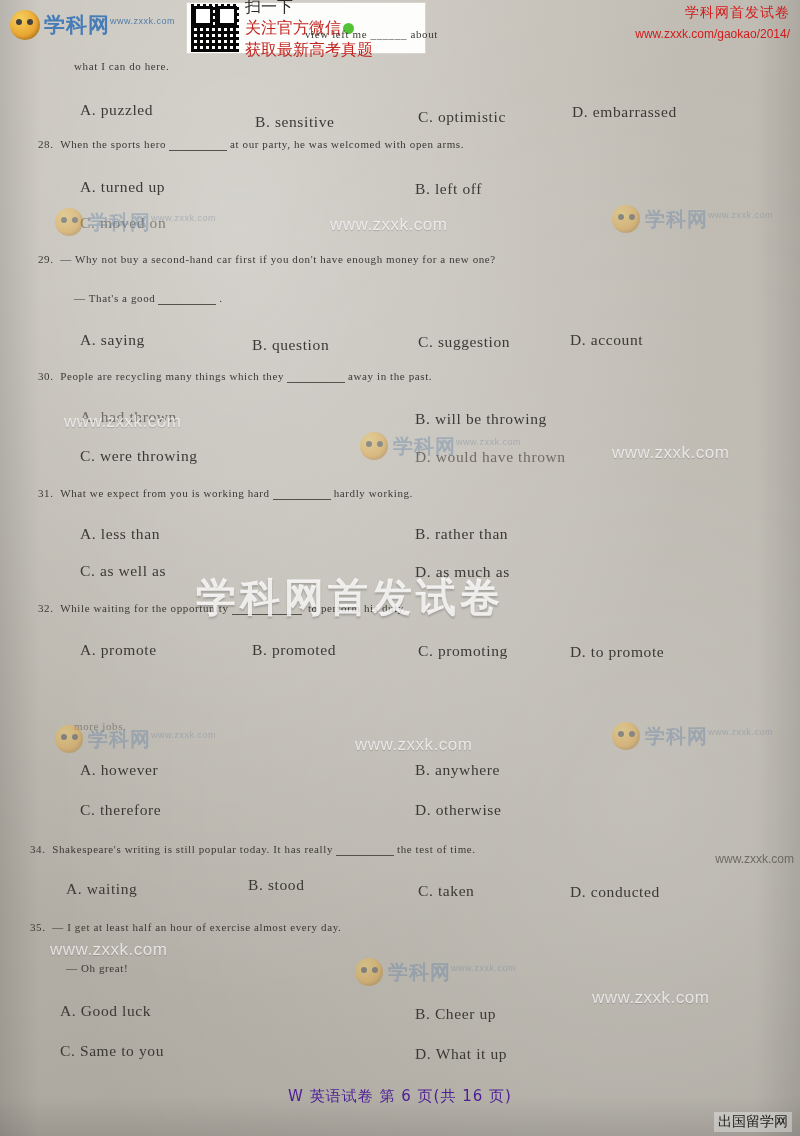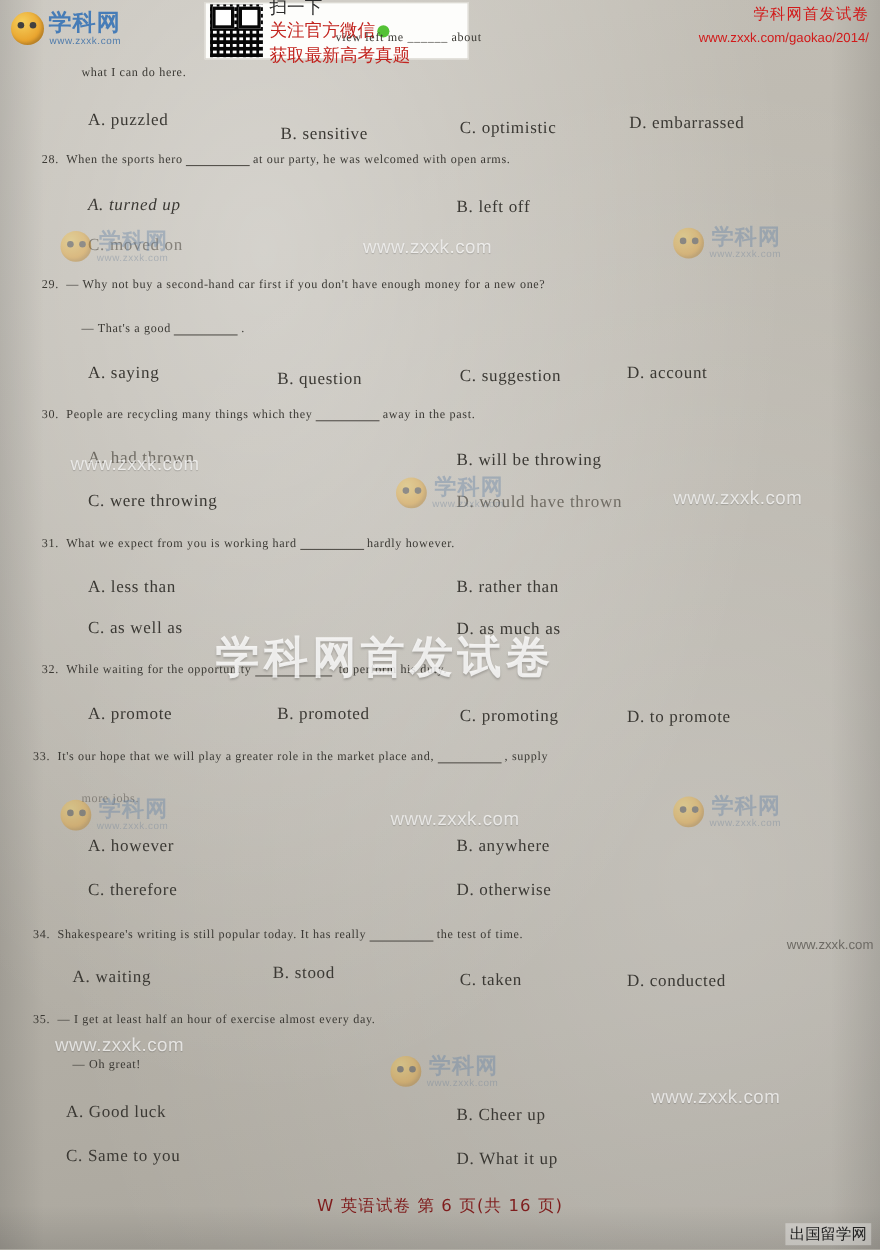--- a/index.html
+++ b/index.html
@@ -66,23 +66,22 @@
     position: absolute;
     width: 6px; height: 6px;
     border-radius: 50%;
     background: #2b2b2b;
     top: 9px;
   }
   .logo-ball::before { left: 6px; }
   .logo-ball::after { left: 17px; }
   .logo-text {
     display: flex;
-    flex-direction: column;
+    flex-direction: row;
     line-height: 1;
-    align-items: flex-end;
   }
   .logo-cn {
     font-family: "DejaVu Sans", sans-serif;
     font-weight: bold;
     font-size: 21px;
     color: #2f6fb5;
     letter-spacing: 1px;
   }
   .logo-url {
     font-family: "Liberation Sans", sans-serif;
@@ -231,21 +230,21 @@
   }
 
   
   .footer {
     position: absolute;
     left: 0; right: 0;
     bottom: 30px;
     text-align: center;
     font-family: "DejaVu Sans", serif;
     font-size: 15px;
-    color: #7f1d1d;
+    color: #4c1d95;
     letter-spacing: 1px;
   }
   .corner-badge {
     position: absolute;
     right: 8px;
     bottom: 4px;
     font-family: "DejaVu Sans", sans-serif;
     font-size: 14px;
     color: #222;
     background: rgba(255,255,255,0.35);
@@ -298,21 +297,21 @@
   <div class="q" style="left:74px; top:60px;">what I can do here.</div>
 
   <div class="opt" style="left:80px; top:101px;"><span>A.</span>&nbsp;<span>puzzled</span></div>
   <div class="opt" style="left:255px; top:113px;"><span>B.</span>&nbsp;<span>sensitive</span></div>
   <div class="opt" style="left:418px; top:108px;"><span>C.</span>&nbsp;<span>optimistic</span></div>
   <div class="opt" style="left:572px; top:103px;"><span>D.</span>&nbsp;<span>embarrassed</span></div>
 
   <div class="q" style="left:38px; top:138px;">
     <span>28.</span>&nbsp;&nbsp;<span>When the sports hero</span><span class="blank"></span><span>at our party, he was welcomed with open arms.</span>
   </div>
-  <div class="opt" style="left:80px; top:178px;font-style:italic;"><span>A.</span>&nbsp;<span>turned up</span></div>
+  <div class="opt" style="left:80px; top:178px;"><span>A.</span>&nbsp;<span>turned up</span></div>
   <div class="opt" style="left:415px; top:180px;"><span>B.</span>&nbsp;<span>left off</span></div>
   <div class="opt faded2" style="left:80px; top:214px;text-align:right;"><span>C.</span>&nbsp;<span>moved on</span></div>
 
   <div class="q" style="left:38px; top:253px;">
     <span>29.</span>&nbsp;&nbsp;<span>— Why not buy a second-hand car first if you don't have enough money for a new one?</span>
   </div>
   <div class="q" style="left:74px; top:292px;">
     <span>— That's a good</span><span class="blank"></span><span>.</span>
   </div>
   <div class="opt" style="left:80px; top:331px;"><span>A.</span>&nbsp;<span>saying</span></div>
@@ -322,38 +321,35 @@
 
   <div class="q" style="left:38px; top:370px;">
     <span>30.</span>&nbsp;&nbsp;<span>People are recycling many things which they</span><span class="blank"></span><span>away in the past.</span>
   </div>
   <div class="opt faded" style="left:80px; top:408px;"><span>A.</span>&nbsp;<span>had thrown</span></div>
   <div class="opt" style="left:415px; top:410px;"><span>B.</span>&nbsp;<span>will be throwing</span></div>
   <div class="opt" style="left:80px; top:447px;"><span>C.</span>&nbsp;<span>were throwing</span></div>
   <div class="opt faded" style="left:415px; top:448px;"><span>D.</span>&nbsp;<span>would have thrown</span></div>
 
   <div class="q" style="left:38px; top:487px;">
-    <span>31.</span>&nbsp;&nbsp;<span>What we expect from you is working hard</span><span class="blank"></span><span>hardly however.</span>
+    <span>31.</span>&nbsp;&nbsp;<span>What we expect from you is working hard</span><span class="blank"></span><span>hardly working.</span>
   </div>
   <div class="opt" style="left:80px; top:525px;"><span>A.</span>&nbsp;<span>less than</span></div>
   <div class="opt" style="left:415px; top:525px;"><span>B.</span>&nbsp;<span>rather than</span></div>
   <div class="opt" style="left:80px; top:562px;"><span>C.</span>&nbsp;<span>as well as</span></div>
   <div class="opt" style="left:415px; top:563px;"><span>D.</span>&nbsp;<span>as much as</span></div>
 
   <div class="q" style="left:38px; top:602px;">
     <span>32.</span>&nbsp;&nbsp;<span>While waiting for the opportunity</span><span class="blank long"></span>&nbsp;<span>to perform his duty.</span>
   </div>
   <div class="opt" style="left:80px; top:641px;"><span>A.</span>&nbsp;<span>promote</span></div>
   <div class="opt" style="left:252px; top:641px;"><span>B.</span>&nbsp;<span>promoted</span></div>
   <div class="opt" style="left:418px; top:642px;"><span>C.</span>&nbsp;<span>promoting</span></div>
   <div class="opt" style="left:570px; top:643px;"><span>D.</span>&nbsp;<span>to promote</span></div>
 
-  <div class="q" style="left:30px; top:681px;">
-    <span>33.</span>&nbsp;&nbsp;<span>It's our hope that we will play a greater role in the market place and,</span><span class="blank"></span><span>,  supply</span>
-  </div>
   <div class="q faded2" style="left:74px; top:720px;">more jobs.</div>
   <div class="opt" style="left:80px; top:761px;"><span>A.</span>&nbsp;<span>however</span></div>
   <div class="opt" style="left:415px; top:761px;"><span>B.</span>&nbsp;<span>anywhere</span></div>
   <div class="opt" style="left:80px; top:801px;"><span>C.</span>&nbsp;<span>therefore</span></div>
   <div class="opt" style="left:415px; top:801px;"><span>D.</span>&nbsp;<span>otherwise</span></div>
 
   <div class="q" style="left:30px; top:843px;">
     <span>34.</span>&nbsp;&nbsp;<span>Shakespeare's writing is still popular today. It has really</span><span class="blank"></span><span>the test of time.</span>
   </div>
   <div class="opt" style="left:66px; top:880px;"><span>A.</span>&nbsp;<span>waiting</span></div>

